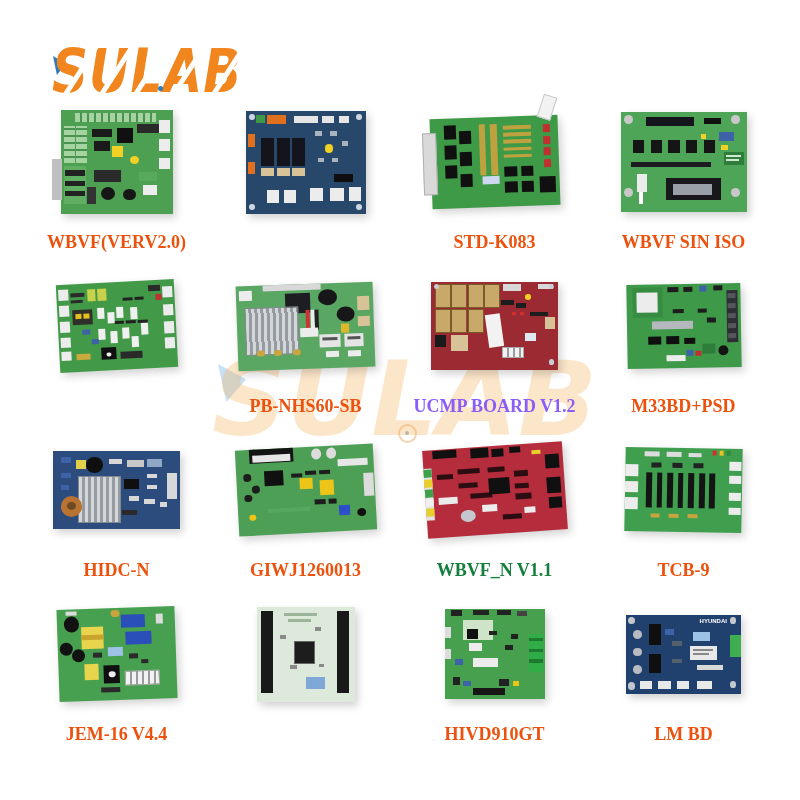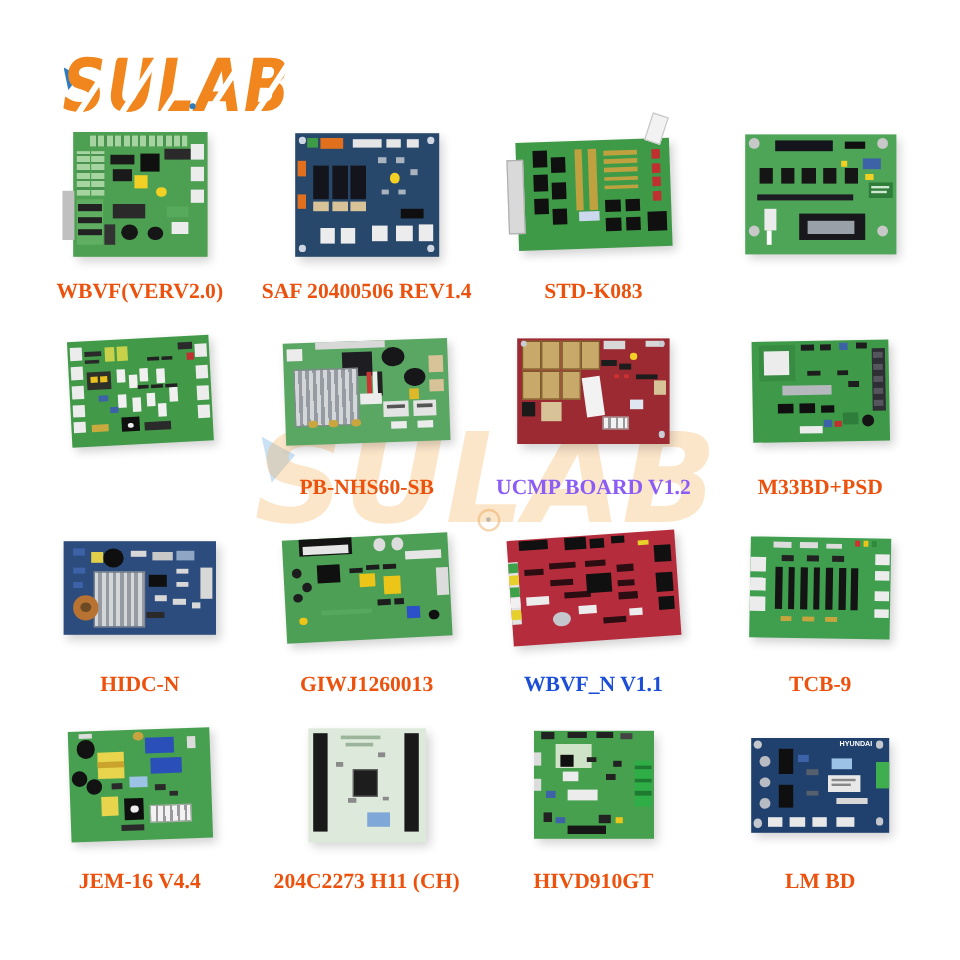--- a/index.html
+++ b/index.html
@@ -104,21 +104,20 @@
           <div class="part" style="left: 72%; top: 46%; width: 5%; height: 4%; background: rgb(170, 180, 192);"></div>
           <div class="part" style="left: 80%; top: 30%; width: 5%; height: 4%; background: rgb(170, 180, 192);"></div>
           <div class="part" style="left: 18%; top: 77%; width: 10%; height: 13%; background: rgb(236, 236, 236);"></div>
           <div class="part" style="left: 32%; top: 77%; width: 10%; height: 13%; background: rgb(236, 236, 236);"></div>
           <div class="part" style="left: 54%; top: 75%; width: 11%; height: 13%; background: rgb(236, 236, 236);"></div>
           <div class="part" style="left: 70%; top: 75%; width: 12%; height: 13%; background: rgb(236, 236, 236);"></div>
           <div class="part" style="left: 74%; top: 62%; width: 16%; height: 7%; background: rgb(15, 15, 15);"></div>
           <div class="part" style="left: 86%; top: 74%; width: 10%; height: 14%; background: rgb(236, 236, 236);"></div>
         </div>
       </div>
-      <div class="label" style="color: rgb(236, 82, 13);">SAF 20400506 REV1.4</div>
     </div>
     <div class="cell">
       <div class="photo">
         <div class="board" style="width: 128px; height: 90px; background: rgb(63, 154, 72); transform: rotate(-2deg);">
           <div class="part" style="left: -6%; top: 16%; width: 9%; height: 66%; background: rgb(217, 217, 217); border: 1px solid rgb(176, 176, 176);"></div>
           <div class="part" style="left: 11%; top: 8%; width: 9%; height: 15%; background: rgb(16, 16, 16);"></div>
           <div class="part" style="left: 11%; top: 30%; width: 9%; height: 15%; background: rgb(16, 16, 16);"></div>
           <div class="part" style="left: 11%; top: 52%; width: 9%; height: 15%; background: rgb(16, 16, 16);"></div>
           <div class="part" style="left: 23%; top: 14%; width: 9%; height: 15%; background: rgb(16, 16, 16);"></div>
           <div class="part" style="left: 23%; top: 38%; width: 9%; height: 15%; background: rgb(16, 16, 16);"></div>
@@ -165,20 +164,21 @@
           <div class="part" style="left: 64%; top: 22%; width: 4%; height: 5%; background: rgb(242, 208, 36);"></div>
           <div class="part" style="left: 36%; top: 66%; width: 44%; height: 22%; background: rgb(23, 23, 28);"></div>
           <div class="part" style="left: 42%; top: 72%; width: 31%; height: 11%; background: rgb(154, 160, 168);"></div>
           <div class="part" style="left: 13%; top: 62%; width: 8%; height: 18%; background: rgb(236, 236, 236);"></div>
           <div class="part" style="left: 15%; top: 80%; width: 3%; height: 12%; background: rgb(255, 255, 255);"></div>
           <div class="part" style="left: 82%; top: 40%; width: 16%; height: 13%; background: rgb(47, 125, 59);"></div>
           <div class="part" style="left: 84%; top: 43%; width: 12%; height: 2%; background: rgb(207, 232, 207);"></div>
           <div class="part" style="left: 84%; top: 47%; width: 10%; height: 2%; background: rgb(207, 232, 207);"></div>
         </div>
       </div>
+      <div class="label" style="color: rgb(236, 82, 13);">WBVF SIN ISO</div>
     </div>
     <div class="cell">
       <div class="photo">
         <div class="board" style="width: 118px; height: 88px; background: rgb(66, 154, 72); transform: rotate(-3deg);">
           <div class="part" style="left: 2%; top: 6%; width: 8%; height: 12%; background: rgb(236, 236, 236);"></div>
           <div class="part" style="left: 2%; top: 24%; width: 8%; height: 12%; background: rgb(236, 236, 236);"></div>
           <div class="part" style="left: 2%; top: 42%; width: 8%; height: 12%; background: rgb(236, 236, 236);"></div>
           <div class="part" style="left: 2%; top: 60%; width: 8%; height: 12%; background: rgb(236, 236, 236);"></div>
           <div class="part" style="left: 2%; top: 76%; width: 8%; height: 10%; background: rgb(236, 236, 236);"></div>
           <div class="part" style="left: 90%; top: 8%; width: 8%; height: 13%; background: rgb(236, 236, 236);"></div>
@@ -388,21 +388,21 @@
           <div class="part" style="left: 24%; top: 70%; width: 11%; height: 14%; background: rgb(196, 200, 204); border-radius: 50%;"></div>
           <div class="part" style="left: 40%; top: 66%; width: 11%; height: 8%; background: rgb(236, 236, 236);"></div>
           <div class="part" style="left: 87%; top: 14%; width: 10%; height: 16%; background: rgb(16, 16, 16);"></div>
           <div class="part" style="left: 87%; top: 40%; width: 10%; height: 18%; background: rgb(16, 16, 16);"></div>
           <div class="part" style="left: 88%; top: 62%; width: 9%; height: 13%; background: rgb(16, 16, 16);"></div>
           <div class="part" style="left: 78%; top: 8%; width: 6%; height: 5%; background: rgb(232, 208, 42);"></div>
           <div class="part" style="left: 54%; top: 78%; width: 14%; height: 6%; background: rgb(43, 13, 18);"></div>
           <div class="part" style="left: 70%; top: 72%; width: 8%; height: 6%; background: rgb(236, 236, 236);"></div>
         </div>
       </div>
-      <div class="label" style="color: #1d4ed8;">WBVF_N V1.1</div>
+      <div class="label" style="color: #15803d;">WBVF_N V1.1</div>
     </div>
     <div class="cell">
       <div class="photo">
         <div class="board" style="width: 117px; height: 84px; background: rgb(63, 159, 79); transform: rotate(1deg);">
           <div class="part" style="left: 0%; top: 20%; width: 11%; height: 14%; background: rgb(236, 236, 236);"></div>
           <div class="part" style="left: 0%; top: 40%; width: 11%; height: 14%; background: rgb(236, 236, 236);"></div>
           <div class="part" style="left: 0%; top: 60%; width: 11%; height: 14%; background: rgb(236, 236, 236);"></div>
           <div class="part" style="left: 16%; top: 5%; width: 13%; height: 6%; background: rgb(220, 220, 220);"></div>
           <div class="part" style="left: 35%; top: 5%; width: 13%; height: 6%; background: rgb(220, 220, 220);"></div>
           <div class="part" style="left: 54%; top: 6%; width: 11%; height: 5%; background: rgb(220, 220, 220);"></div>
@@ -464,21 +464,20 @@
           <div class="part" style="left: 38%; top: 36%; width: 20%; height: 22%; background: rgb(29, 29, 29); border: 1px solid rgb(102, 102, 102);"></div>
           <div class="part" style="left: 50%; top: 74%; width: 20%; height: 13%; background: rgb(127, 168, 216);"></div>
           <div class="part" style="left: 28%; top: 7%; width: 34%; height: 3%; background: rgb(156, 180, 154);"></div>
           <div class="part" style="left: 32%; top: 13%; width: 24%; height: 3%; background: rgb(156, 180, 154);"></div>
           <div class="part" style="left: 60%; top: 22%; width: 6%; height: 4%; background: rgb(138, 138, 138);"></div>
           <div class="part" style="left: 34%; top: 62%; width: 7%; height: 4%; background: rgb(138, 138, 138);"></div>
           <div class="part" style="left: 64%; top: 60%; width: 5%; height: 4%; background: rgb(138, 138, 138);"></div>
           <div class="part" style="left: 24%; top: 30%; width: 6%; height: 4%; background: rgb(138, 138, 138);"></div>
         </div>
       </div>
-      <div class="label" style="color: rgb(236, 82, 13);">204C2273 H11 (CH)</div>
     </div>
     <div class="cell">
       <div class="photo">
         <div class="board" style="width: 100px; height: 90px; background: rgb(71, 160, 78);">
           <div class="part" style="left: 6%; top: 1%; width: 11%; height: 7%; background: rgb(34, 34, 34);"></div>
           <div class="part" style="left: 28%; top: 1%; width: 16%; height: 6%; background: rgb(34, 34, 34);"></div>
           <div class="part" style="left: 52%; top: 1%; width: 14%; height: 6%; background: rgb(34, 34, 34);"></div>
           <div class="part" style="left: 72%; top: 2%; width: 10%; height: 6%; background: rgb(68, 68, 68);"></div>
           <div class="part" style="left: 18%; top: 12%; width: 30%; height: 22%; background: rgb(207, 227, 200);"></div>
           <div class="part" style="left: 22%; top: 22%; width: 11%; height: 11%; background: rgb(16, 16, 16);"></div>

